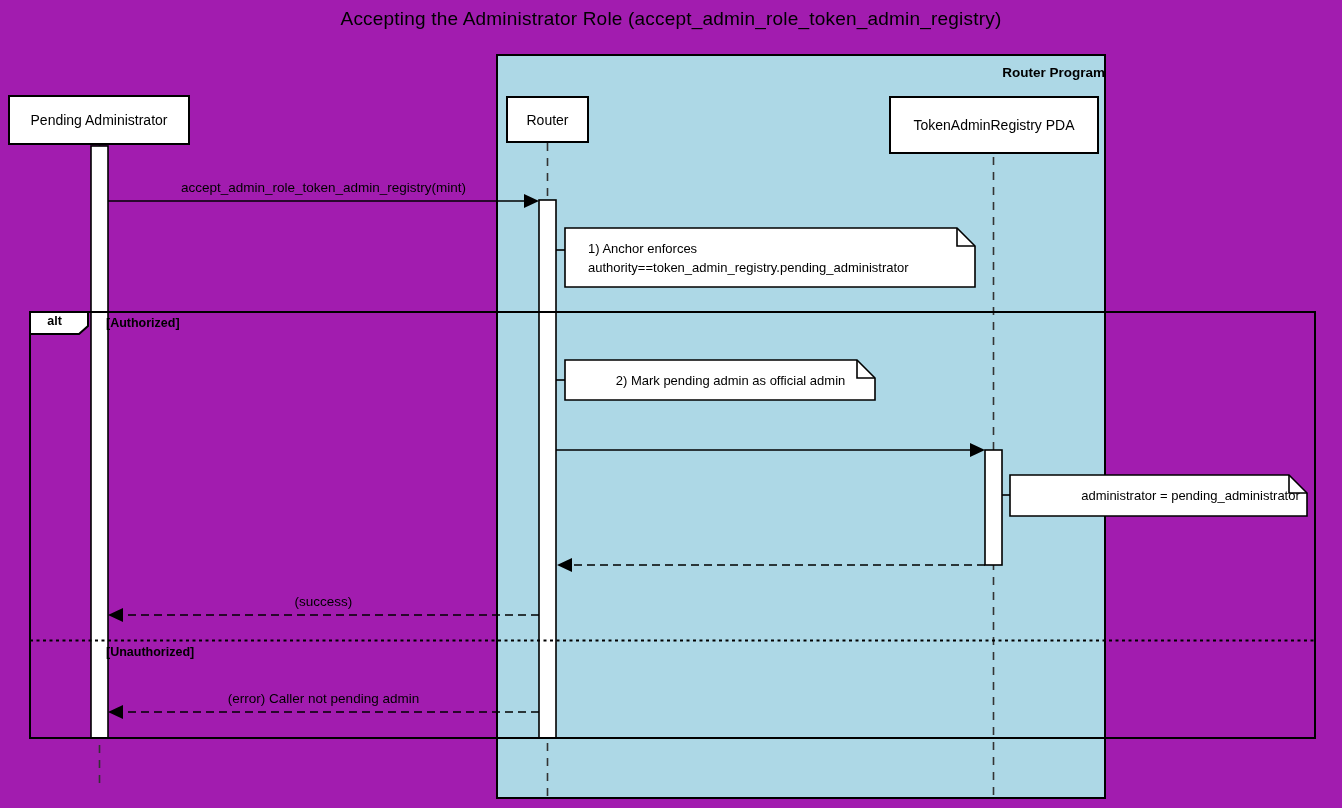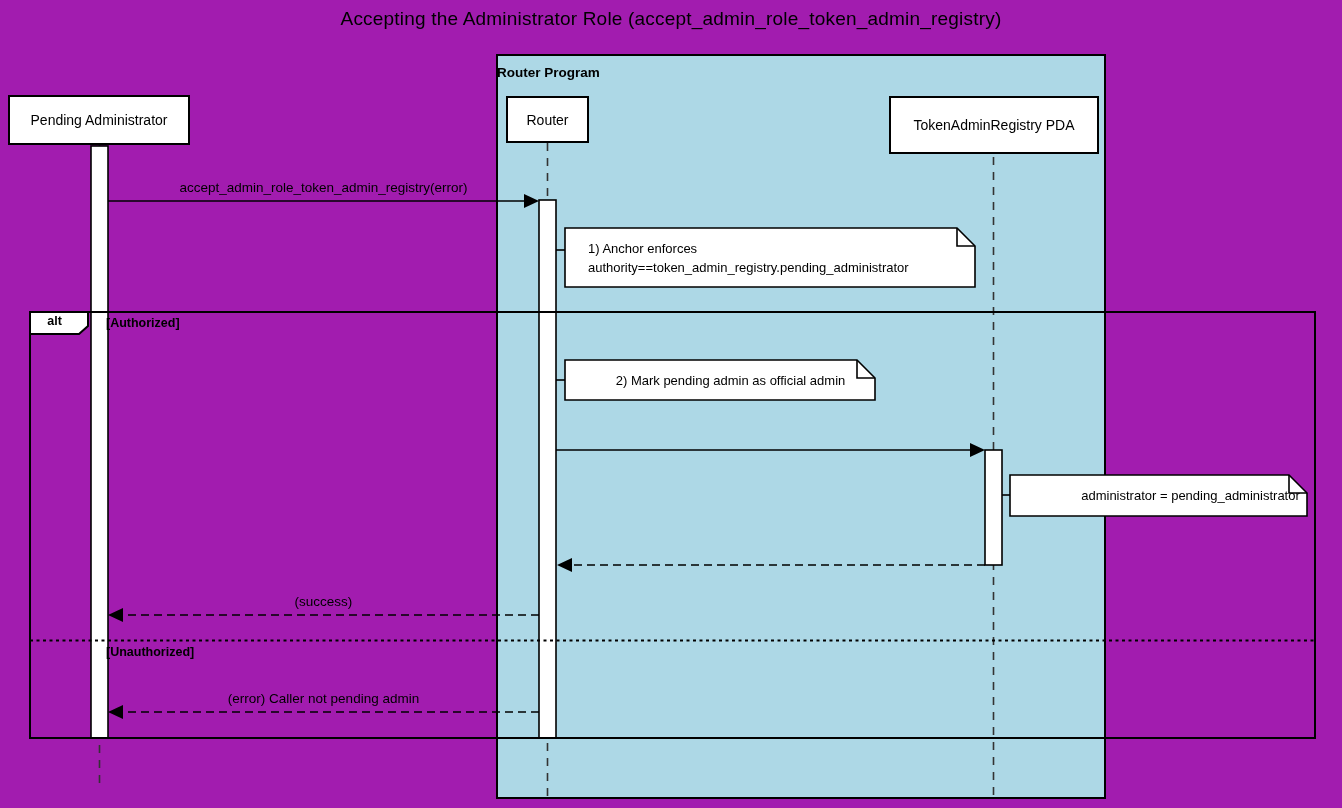--- a/index.html
+++ b/index.html
@@ -20,21 +20,21 @@
   }
   .txt { position: absolute; z-index: 2; white-space: nowrap; }
   .title {
     left: 0; right: 0; top: 8px;
     text-align: center;
     font-size: 19px;
     letter-spacing: 0.2px;
   }
   .container-label {
     left: 497px; top: 65px; width: 608px;
-    text-align: left;
+    text-align: right;
     font-size: 13.5px;
     font-weight: bold;
   }
   .participant {
     position: absolute; z-index: 2;
     background: #ffffff;
     border: 2.5px solid #000000;
     display: flex; align-items: center; justify-content: center;
     font-size: 14px;
     box-sizing: border-box;
@@ -126,21 +126,21 @@
   <div class="participant p-pending">
     <span>Pending Administrator</span>
   </div>
   <div class="participant p-router">
     <span>Router</span>
   </div>
   <div class="participant p-pda">
     <span>TokenAdminRegistry PDA</span>
   </div>
 
-  <div class="txt msg-label lbl-call">accept_admin_role_token_admin_registry(error)</div>
+  <div class="txt msg-label lbl-call">accept_admin_role_token_admin_registry(mint)</div>
   <div class="txt msg-label lbl-error">(error) Caller not pending admin</div>
   <div class="txt msg-label lbl-success">(success)</div>
 
   <div class="note-text nt-1">
     <span>1) Anchor enforces</span>
     <span>authority==token_admin_registry.pending_administrator</span>
   </div>
   <div class="note-text nt-2">
     <span>2) Mark pending admin as official admin</span>
   </div>

